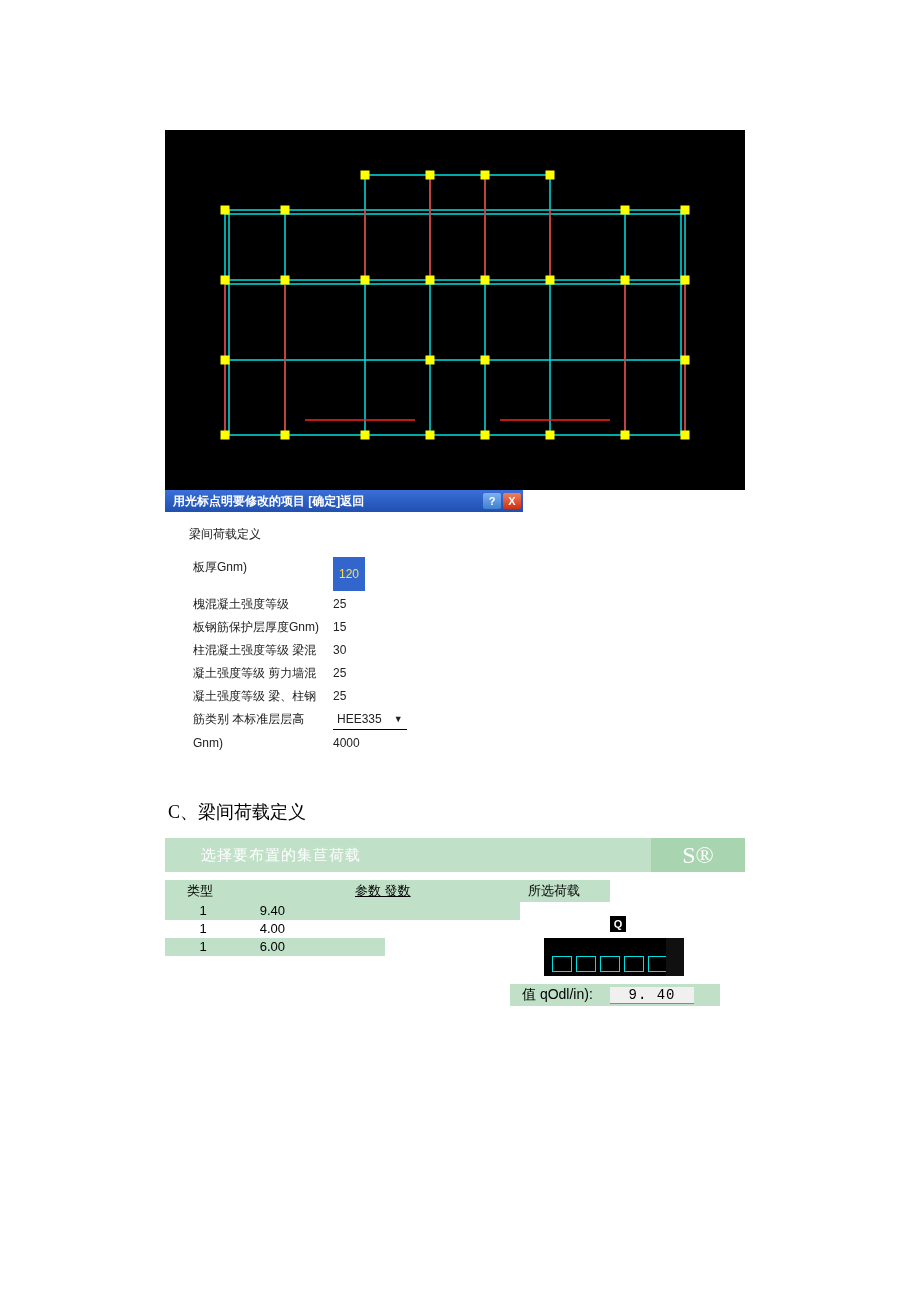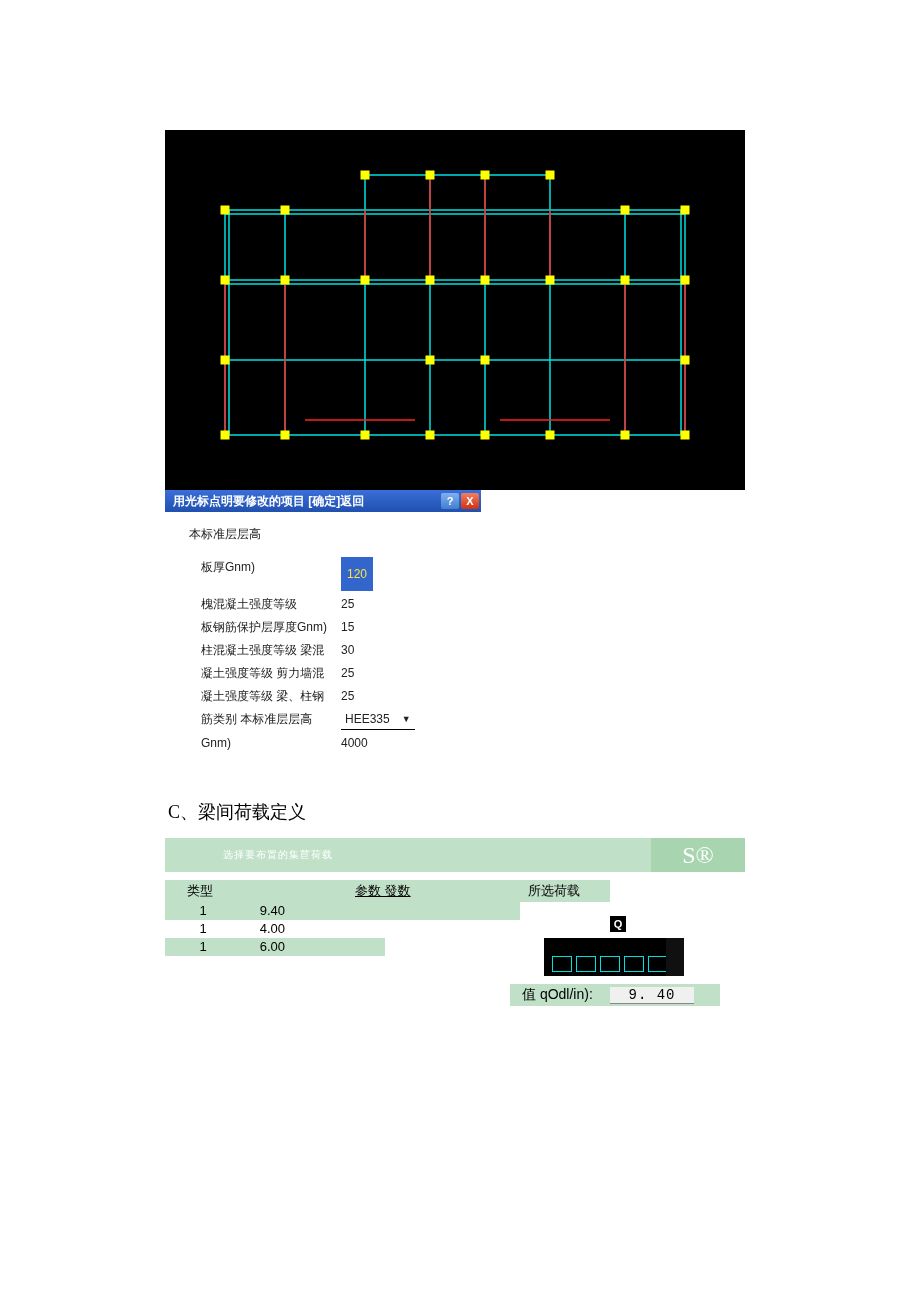--- a/index.html
+++ b/index.html
@@ -12,21 +12,21 @@
       margin: 130px 0 0 165px;
       position: relative;
       overflow: hidden;
     }
     
     .cad-svg { position: absolute; top: 0; left: 0; }
     
     .dialog-titlebar {
       background: linear-gradient(180deg, #3a6fd8 0%, #2050b0 100%);
       height: 22px;
-      width: 316px;
+      width: 358px;
       margin-left: 165px;
       display: flex;
       align-items: center;
       padding: 0 2px 0 8px;
       color: #fff;
       font-size: 12px;
       font-weight: bold;
       font-family: SimSun, sans-serif;
     }
     .dialog-titlebar .title-text { flex: 1; }
@@ -44,21 +44,21 @@
     .form-area {
       margin-left: 165px;
       width: 358px;
       padding: 10px 0 20px 28px;
       font-size: 12px;
       font-family: SimSun, sans-serif;
       color: #222;
     }
     .form-section-title { font-size: 12px; margin: 4px 0 14px -4px; }
     .form-row { display: flex; margin: 3px 0; line-height: 20px; }
-    .form-label { width: 140px; margin-left: 8px; }
+    .form-label { width: 140px; }
     .form-value { width: 70px; }
     .value-hi { background: #3366cc; color: #fde047; padding: 7px 6px; display: inline-block; text-align: right; }
     .value-select { border-bottom: 1px solid #000; padding: 0 4px; display: inline-flex; align-items: center; gap: 12px; }
     .dd-arrow { font-size: 9px; }
     
     .section-heading {
       font-family: "Times New Roman", SimSun, serif;
       font-size: 18px;
       margin: 24px 0 14px 168px;
     }
@@ -66,25 +66,24 @@
     .load-panel { margin-left: 165px; width: 580px; }
     .load-header {
       background: #c0e0c8;
       height: 34px;
       display: flex;
       align-items: center;
       justify-content: space-between;
     }
     .load-header-title {
       color: #fff;
-      font-size: 10px;
+      font-size: 15px;
       font-family: SimSun, sans-serif;
       padding-left: 36px;
       letter-spacing: 1px;
-      margin-left: 22px;
     }
     .load-header-badge {
       background: #a8d4b0;
       width: 94px; height: 34px;
       display: flex; align-items: center; justify-content: center;
       color: #fff;
       font-family: "Times New Roman", serif;
       font-size: 24px;
     }
     
@@ -226,21 +225,21 @@
   </svg>
 </div>
 
 <div class="dialog-titlebar">
   <span class="title-text">用光标点明要修改的项目   [确定]返回</span>
   <span class="btn-help">?</span>
   <span class="btn-close">X</span>
 </div>
 
 <div class="form-area">
-  <div class="form-section-title">本标准层层高</div>
+  <div class="form-section-title">梁间荷载定义</div>
 
   <div class="form-row">
     <div class="form-label">板厚Gnm)</div>
     <div class="form-value"><span class="value-hi">120</span></div>
   </div>
   <div class="form-row">
     <div class="form-label">槐混凝土强度等级</div>
     <div class="form-value">25</div>
   </div>
   <div class="form-row">

